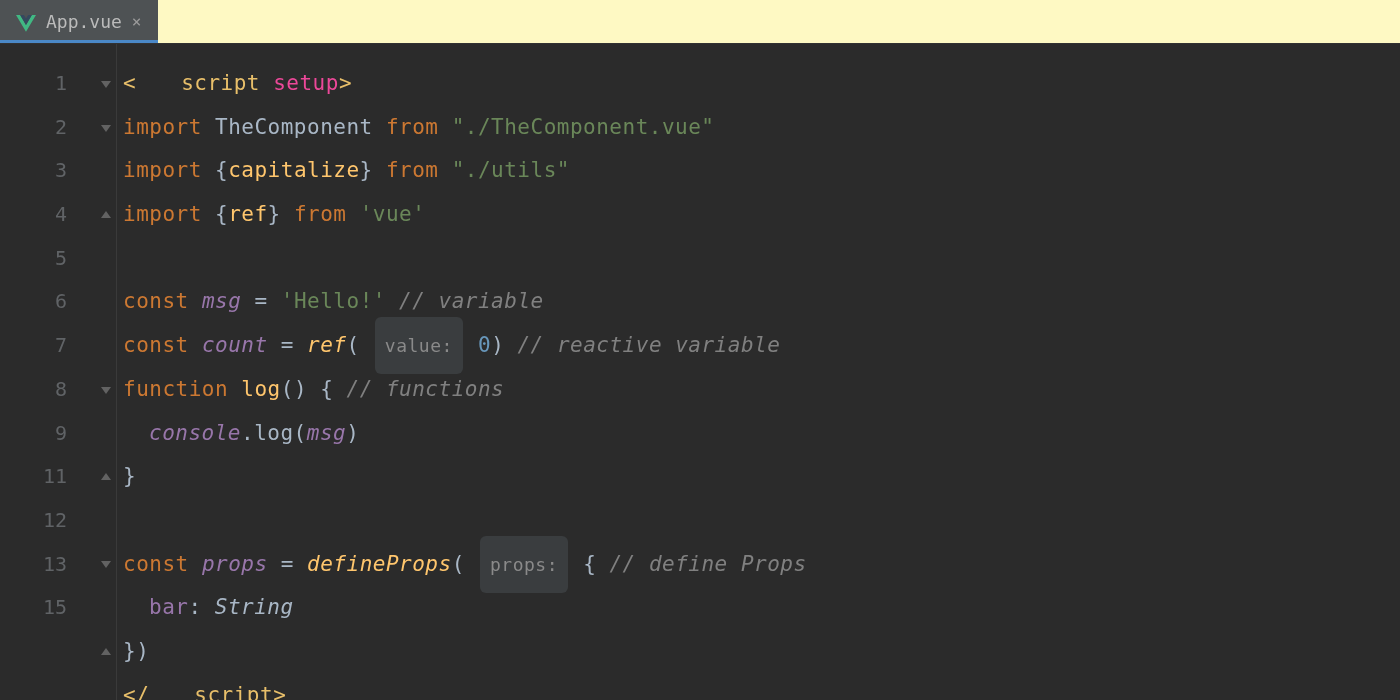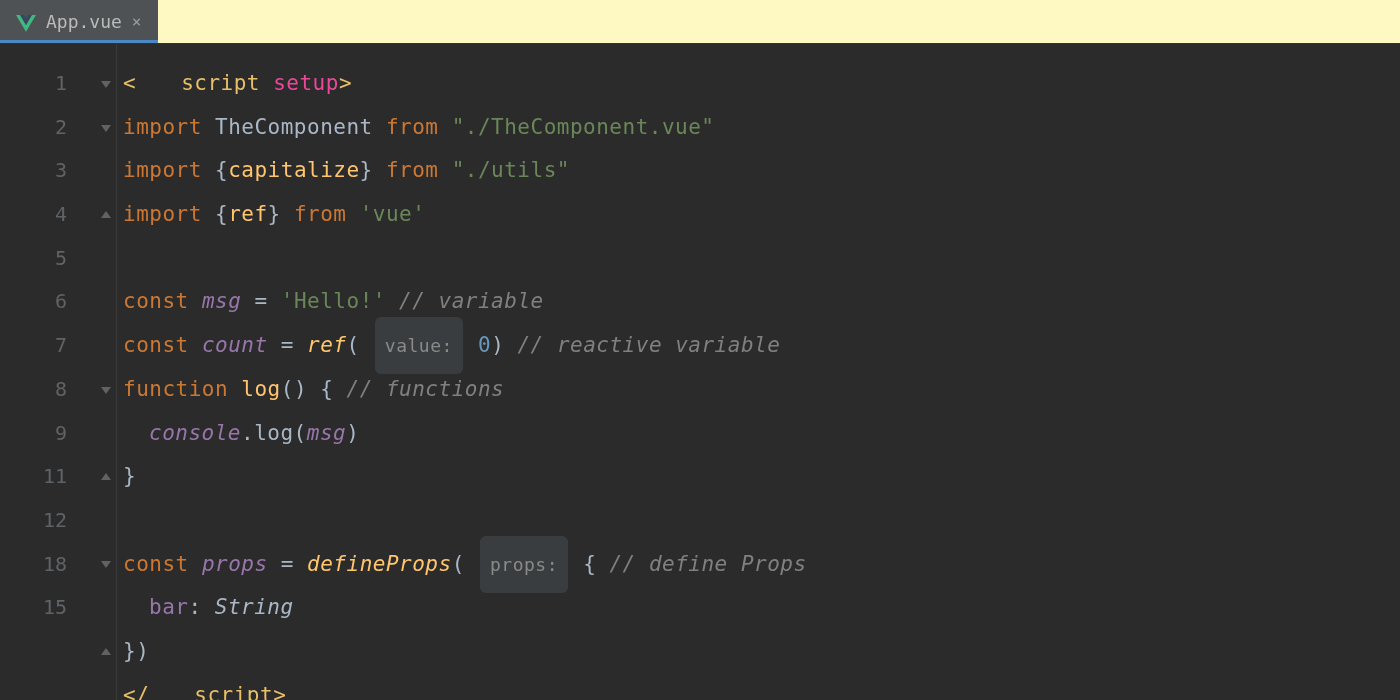--- a/index.html
+++ b/index.html
@@ -130,21 +130,21 @@
     <div class="ln">2</div>
     <div class="ln">3</div>
     <div class="ln">4</div>
     <div class="ln">5</div>
     <div class="ln">6</div>
     <div class="ln">7</div>
     <div class="ln">8</div>
     <div class="ln">9</div>
     <div class="ln">11</div>
     <div class="ln">12</div>
-    <div class="ln">18</div>
+    <div class="ln">13</div>
     <div class="ln">15</div>
   </div>
 
   <div class="foldcol">
     <div class="fm">
         <svg width="10" height="10">
           <path d="M0 2 L10 2 L5 9 Z" fill="#888"></path>
         </svg>
       </div>
     <div class="fm">

